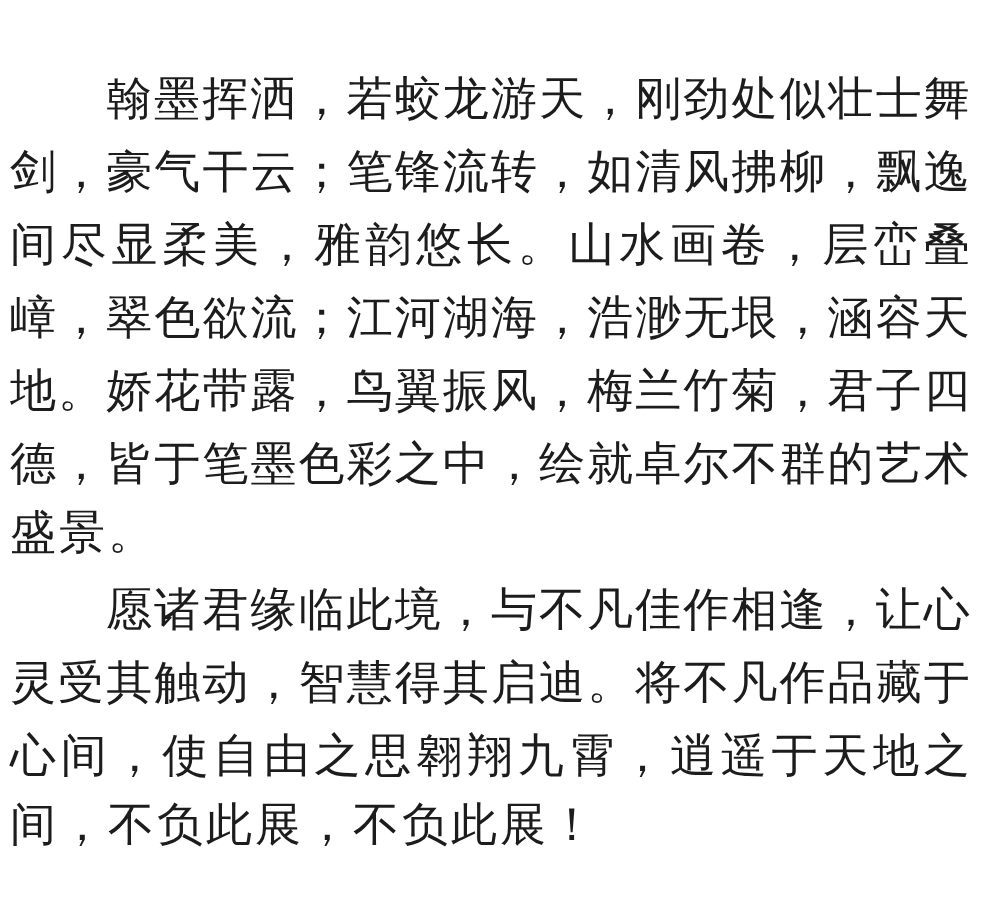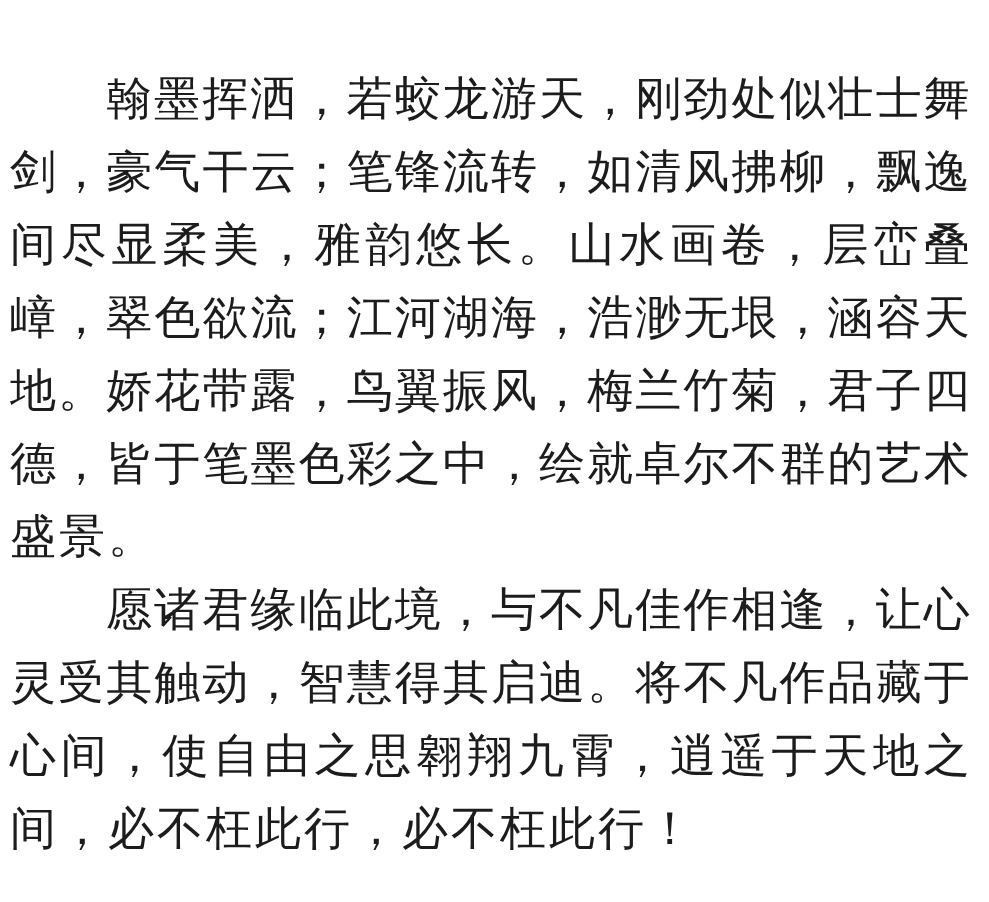--- a/index.html
+++ b/index.html
@@ -39,20 +39,21 @@
     display: block;
     flex: 0 0 auto;
   }
   
   .line.indent {
     padding-left: 96px;
   }
   
   .line.plain {
     letter-spacing: 3px;
+    font-family: Liberation Mono, monospace;
   }
 </style>
 </head>
 <body>
 
 <main class="page">
 
   <section class="paragraph">
     <div class="line justify indent">
         <span>翰</span>
@@ -243,16 +244,16 @@
         <span>九</span>
         <span>霄</span>
         <span>，</span>
         <span>逍</span>
         <span>遥</span>
         <span>于</span>
         <span>天</span>
         <span>地</span>
         <span>之</span>
       </div>
-    <div class="line plain">间，必不枉此行，必不枉此行！</div>
+    <div class="line plain">间，不负此展，不负此展！</div>
   </section>
 
 </main>
 
 </body></html>

